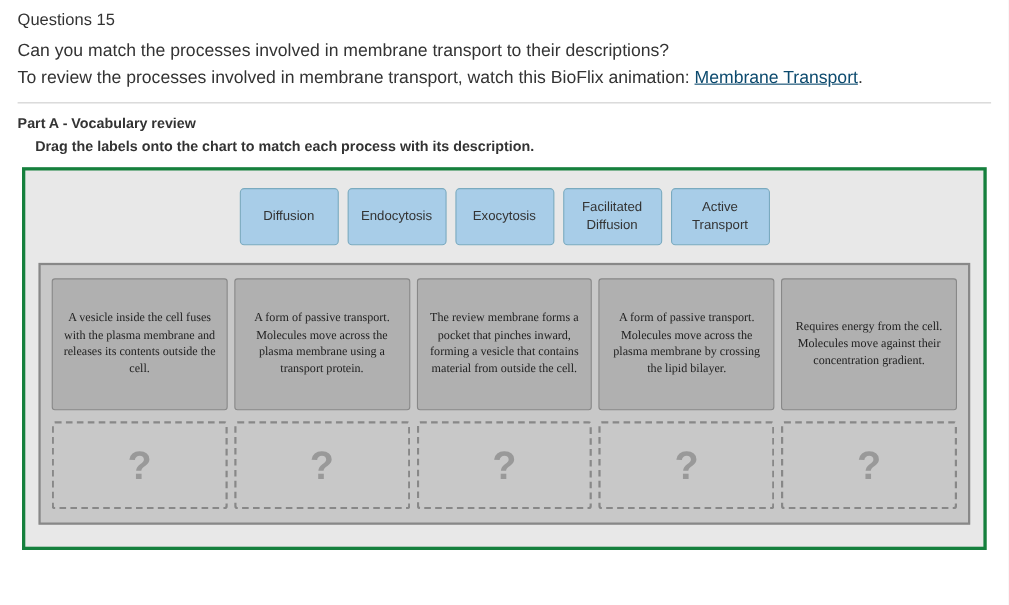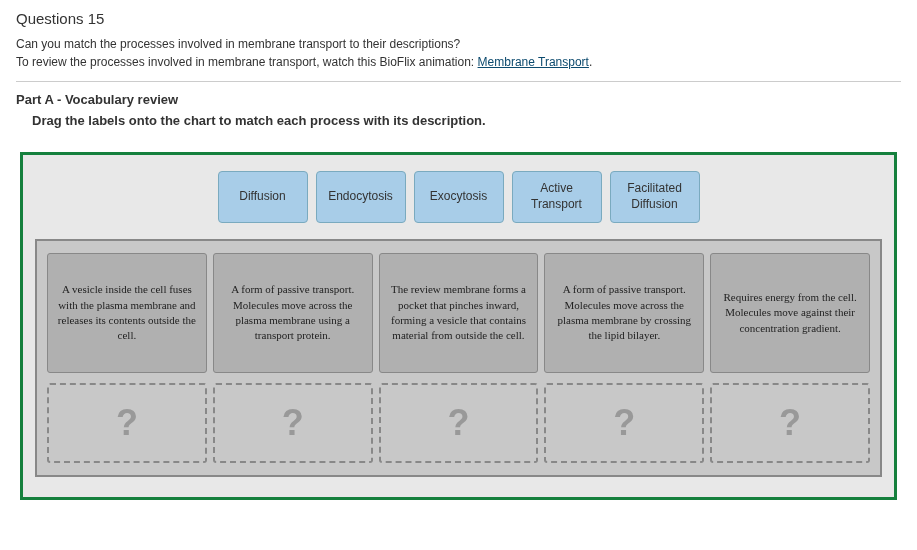--- a/index.html
+++ b/index.html
@@ -13,21 +13,21 @@
     }
     .page-container {
       padding: 10px 16px;
     }
     .question-title {
       font-size: 15px;
       font-weight: normal;
       margin-bottom: 8px;
     }
     .intro-text {
-      font-size: 12px;
+      font-size: 16px;
       color: #333;
       margin-bottom: 4px;
       line-height: 1.5;
     }
     .intro-link {
       color: #0c4a6e;
       text-decoration: underline;
     }
     .divider {
       border: none;
@@ -39,21 +39,21 @@
       font-size: 13px;
       margin-bottom: 6px;
     }
     .part-a-label span.part {
       font-weight: bold;
     }
     .drag-instruction {
       font-weight: bold;
       font-size: 13px;
       margin-left: 16px;
-      margin-bottom: 24px;
+      margin-bottom: 12px;
     }
     .activity-box {
       border: 3px solid #15803d;
       background: #e8e8e8;
       padding: 16px 12px 20px 12px;
       margin: 0 4px;
     }
     .labels-row {
       display: flex;
       justify-content: center;
@@ -140,22 +140,22 @@
   </div>
 
   <div class="drag-instruction">Drag the labels onto the chart to match each process with its description.</div>
 
   <div class="activity-box">
 
     <div class="labels-row">
       <div class="label-btn">Diffusion</div>
       <div class="label-btn">Endocytosis</div>
       <div class="label-btn">Exocytosis</div>
+      <div class="label-btn">Facilitated Diffusion</div>
       <div class="label-btn">Active Transport</div>
-      <div class="label-btn">Facilitated Diffusion</div>
     </div>
 
     <div class="descriptions-area">
 
       <div class="desc-row">
         <div class="desc-cell">A vesicle inside the cell fuses with the plasma membrane and releases its contents outside the cell.</div>
         <div class="desc-cell">A form of passive transport. Molecules move across the plasma membrane using a transport protein.</div>
         <div class="desc-cell">The review membrane forms a pocket that pinches inward, forming a vesicle that contains material from outside the cell.</div>
         <div class="desc-cell">A form of passive transport. Molecules move across the plasma membrane by crossing the lipid bilayer.</div>
         <div class="desc-cell">Requires energy from the cell. Molecules move against their concentration gradient.</div>

